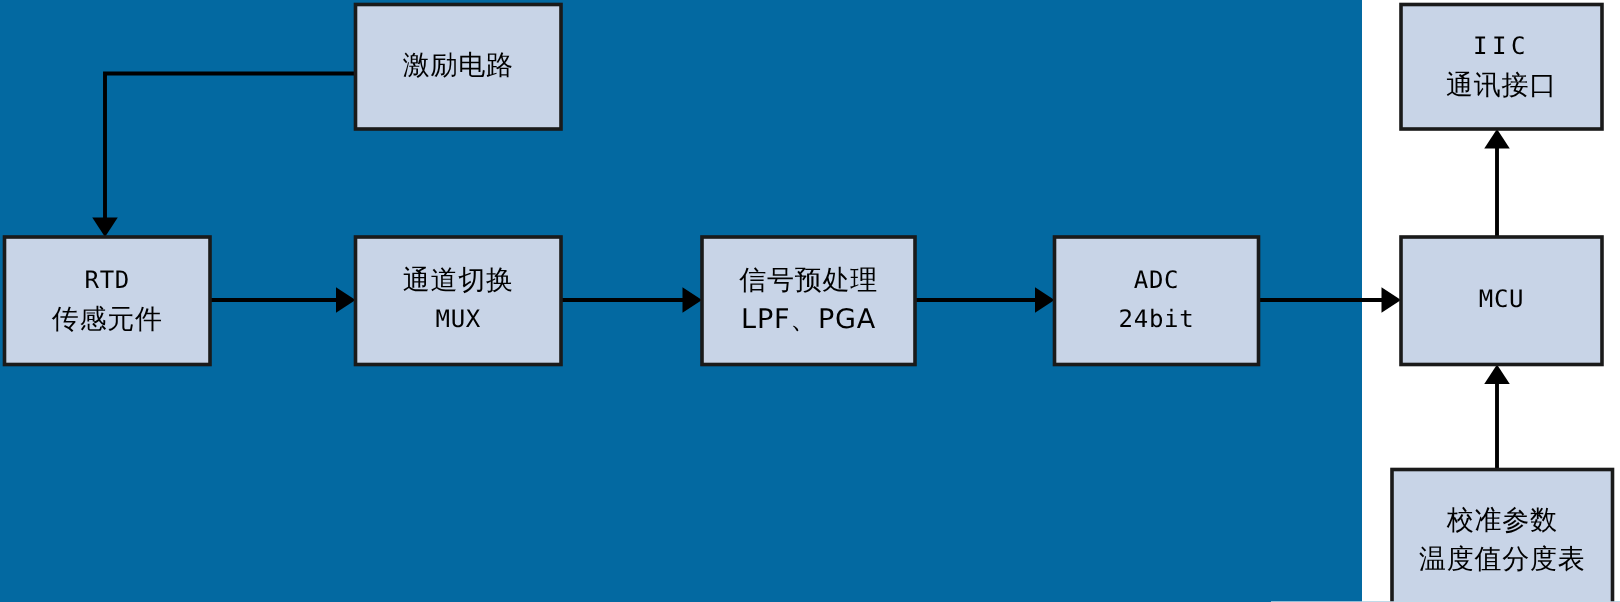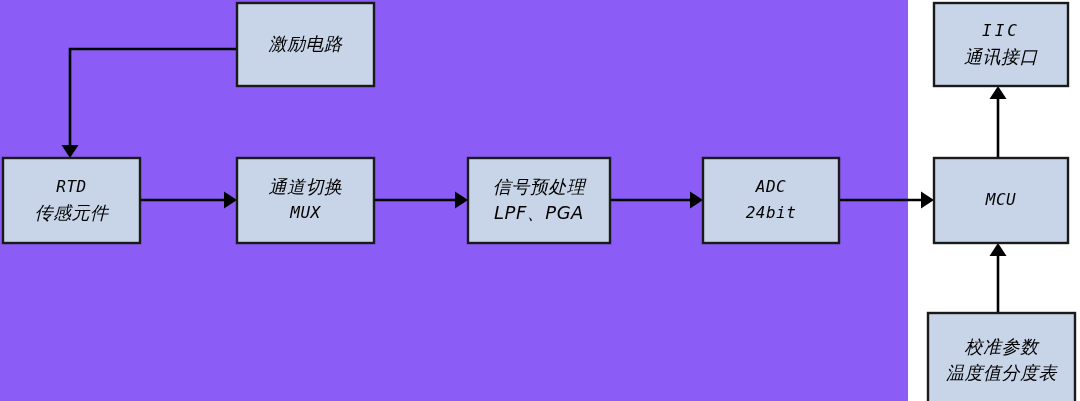--- a/index.html
+++ b/index.html
@@ -11,22 +11,21 @@
   body {
     width: 1080px;
     height: 401px;
     font-family: "Liberation Sans", "DejaVu Sans", sans-serif;
     overflow: hidden;
   }
   #diagram-root {
     position: relative;
     width: 908px;
     height: 401px;
-    background: #8b5cf6;
-    font-style: italic;
+    background: #0369a1;
   }
   svg.diagram-canvas {
     display: block;
     width: 1080px;
     height: 401px;
   }
   .block-rect {
     fill: #c8d4e7;
     stroke: #1a1a1a;
     stroke-width: 2.4;

